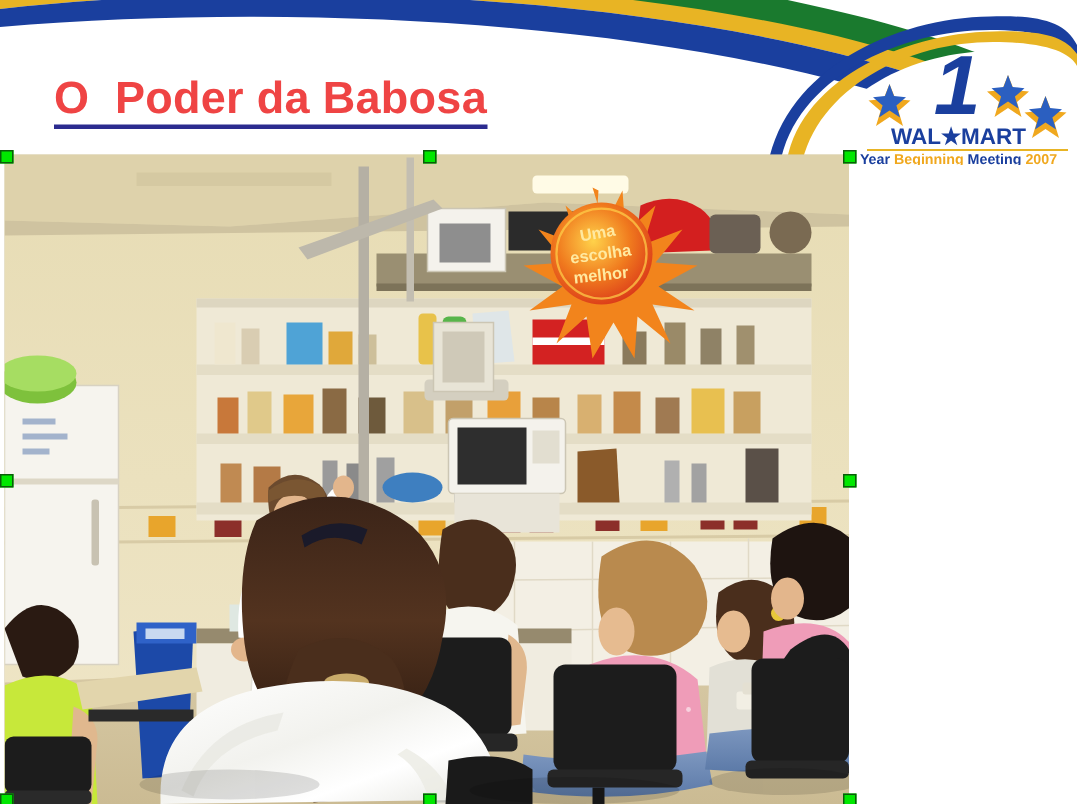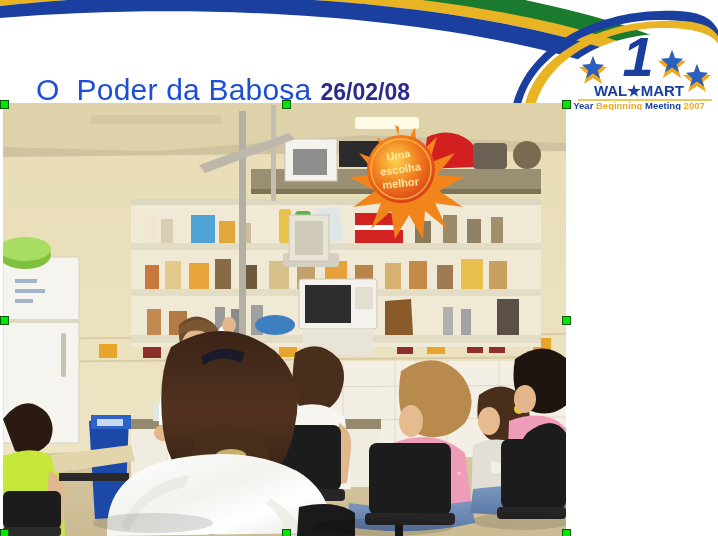--- a/index.html
+++ b/index.html
@@ -8,22 +8,22 @@
 
   #slide{position:relative;width:718px;height:536px;background:#ffffff;overflow:hidden;}
 
   
   .swoosh-wrap{position:absolute;left:0;top:0;width:718px;height:112px;overflow:hidden;}
   .swoosh-wrap svg{display:block;}
 
   
   .title-row{position:absolute;left:36px;top:50px;display:flex;align-items:baseline;
              border-bottom:3px solid #2b2b8f;padding-bottom:1px;}
-  .title-main{font-size:30px;font-weight:normal;color:#1d4ed8;letter-spacing:.2px;
-              white-space:pre;line-height:1.05;margin-top:24px;}
+  .title-main{font-size:30px;font-weight:bold;color:#ef4444;letter-spacing:.2px;
+              white-space:pre;line-height:1.05;}
   .title-date{font-size:23px;font-weight:bold;color:#2b2b8f;margin-left:9px;
               white-space:pre;line-height:1.05;}
 
   
   .logo{position:absolute;left:560px;top:16px;width:158px;height:94px;}
   .logo svg{display:block;}
 
   
   .photo{position:absolute;left:3px;top:103px;width:563px;height:433px;overflow:hidden;
          background:#cfc39c;}
@@ -62,21 +62,20 @@
       <path d="M 534 112 C 544 58 606 28 662 28 C 700 28 714 36 718 44
                L 718 36 C 710 24 694 20 662 21 C 600 22 530 56 524 112 Z" fill="#e8b424"></path>
 
       <path d="M 540 112 C 552 62 608 34 664 34 C 700 34 718 44 718 52
                L 718 112 Z" fill="#ffffff"></path>
     </svg>
   </div>
 
   <div class="title-row">
     <span class="title-main">O  Poder da Babosa</span>
-    <span class="title-date">26/02/08</span>
   </div>
 
   <div class="logo">
     <svg width="158" height="94" viewBox="0 0 158 94">
 
       <g fill="#f0a81e">
         <path d="M33 40 l4 10 10 1 -8 7 3 10 -9 -6 -9 6 3 -10 -8 -7 10 -1 Z"></path>
       </g>
       <g fill="#f0a81e">
         <path d="M112 34 l4 10 10 1 -8 7 3 10 -9 -6 -9 6 3 -10 -8 -7 10 -1 Z"></path>

